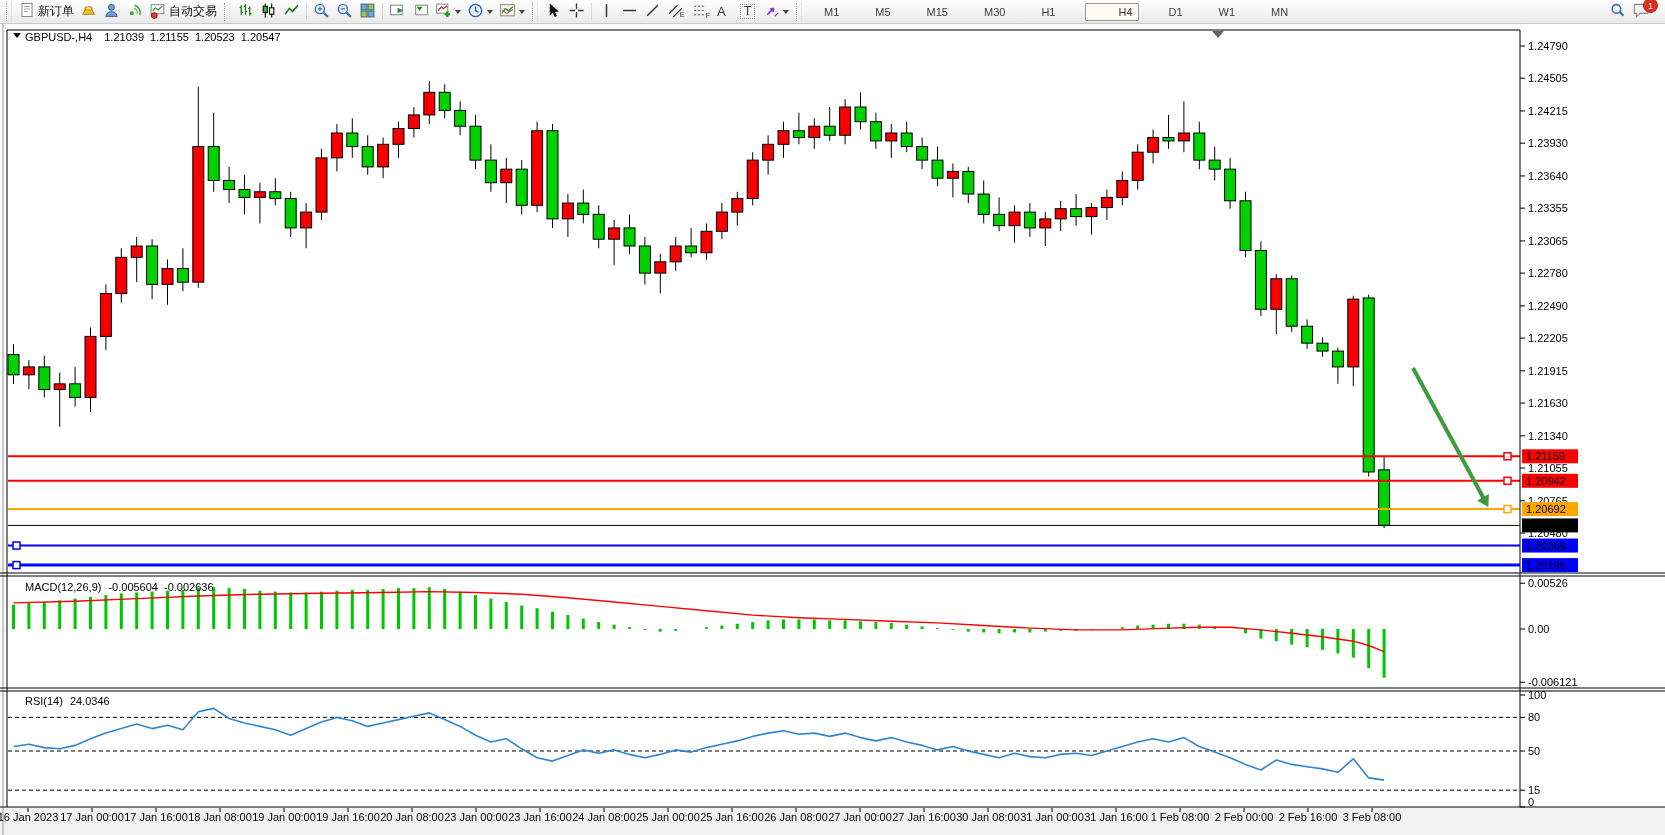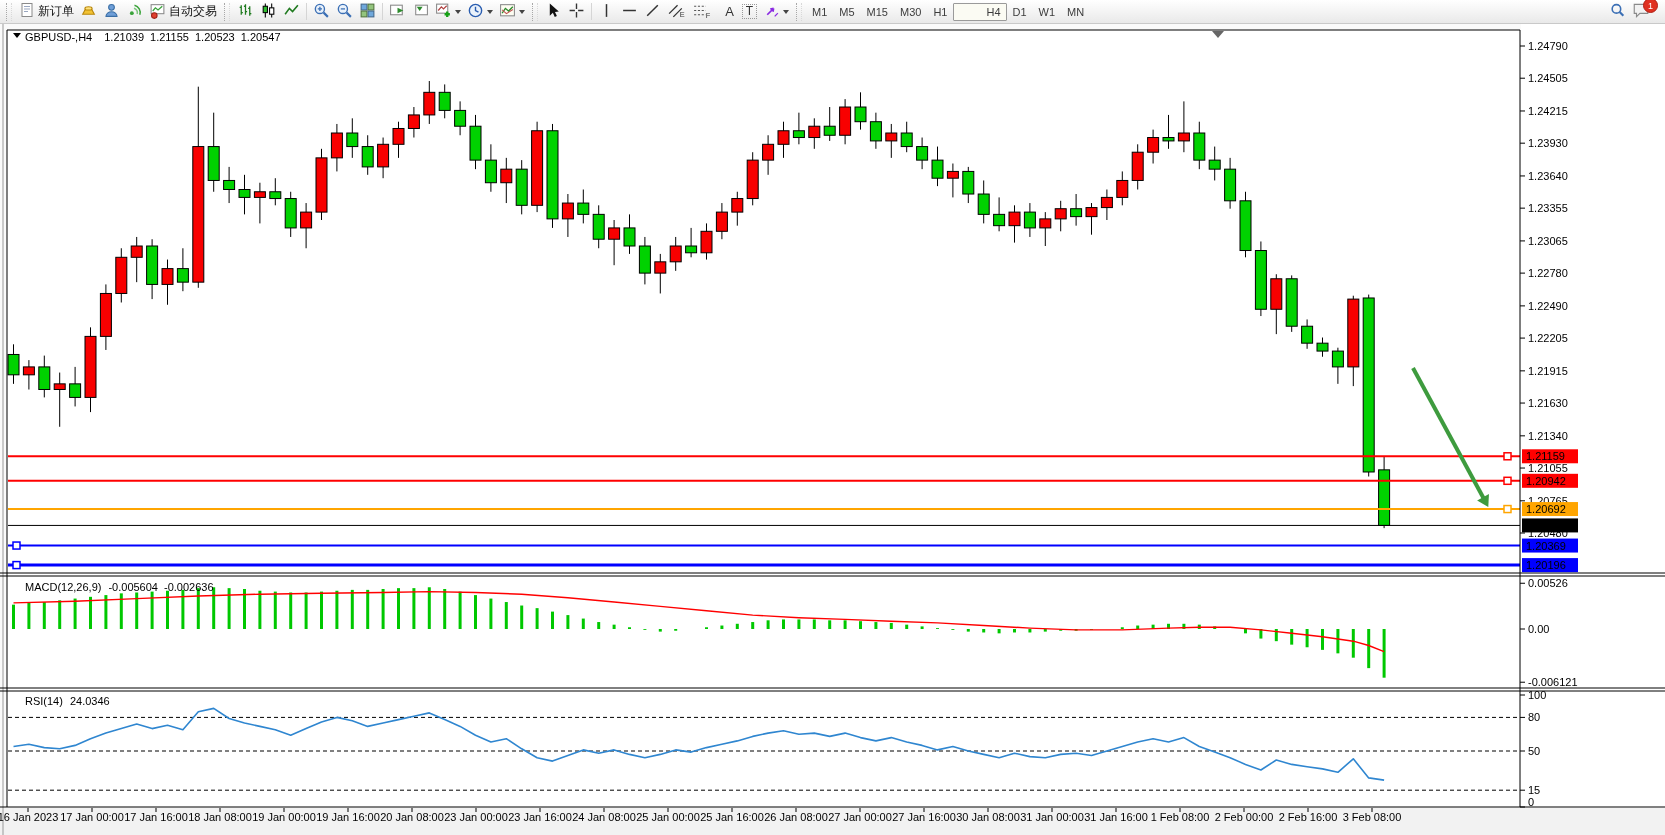--- a/index.html
+++ b/index.html
@@ -1,24 +1,24 @@
 <!DOCTYPE html>
 <html><head>
 <meta charset="utf-8">
 <style>
   html,body{margin:0;padding:0;}
   body{width:1665px;height:835px;overflow:hidden;background:#fff;font-family:"Liberation Sans",sans-serif;position:relative;}
   
   .toolbar{position:absolute;top:0;left:0;width:1665px;height:24px;background:linear-gradient(#ffffff,#e9e9e9);border-bottom:1px solid #c9c9c9;display:flex;align-items:center;padding:0 2px;box-sizing:border-box;}
-  .tb{height:21px;min-width:21px;display:flex;align-items:center;justify-content:flex-end;border:none;background:transparent;padding:0 2px;margin:0 1px;font-family:"Liberation Sans",sans-serif;cursor:default;}
+  .tb{height:21px;min-width:21px;display:flex;align-items:center;justify-content:flex-start;border:none;background:transparent;padding:0 2px;margin:0 1px;font-family:"Liberation Sans",sans-serif;cursor:default;}
   .tb .lbl{font-size:12px;color:#111;margin-left:3px;white-space:nowrap;}
   .grip{width:4px;height:18px;border-left:1px dotted #a8a8a8;border-right:1px dotted #d9d9d9;margin:0 4px;}
   .sep{width:1px;height:17px;background:#d5d5d5;margin:0 3px;}
   .caret{width:0;height:0;border-left:3px solid transparent;border-right:3px solid transparent;border-top:4px solid #444;margin-left:3px;}
-  .tf{font-size:11px;color:#3c3c3c;padding:0 5px;height:18px;display:flex;align-items:center;border:1px solid transparent;background:transparent;margin:0;font-family:"Liberation Sans",sans-serif;}
+  .tf{font-size:11px;color:#3c3c3c;padding:0 5px;height:18px;display:flex;align-items:center;border:1px solid transparent;background:transparent;margin:12px;font-family:"Liberation Sans",sans-serif;}
   .tf.active{background:#fbfbf3;border:1px solid #9a9a9a;border-radius:1px;padding-left:32px;}
   .right-spacer{margin-left:auto;}
   .badge{position:absolute;top:-3px;right:-5px;width:13px;height:13px;border-radius:50%;background:#e03020;color:#fff;font-size:9px;display:flex;align-items:center;justify-content:center;border:1px solid #b02015;}
   .chatwrap{position:relative;margin-right:10px;}
   
   #chart{position:absolute;top:24px;left:0;}
   #chart text{font-family:"Liberation Sans",sans-serif;font-size:11px;fill:#000;}
   .chart-title{font-size:11px;}
   .ind-label{font-size:11px;}
 </style>

